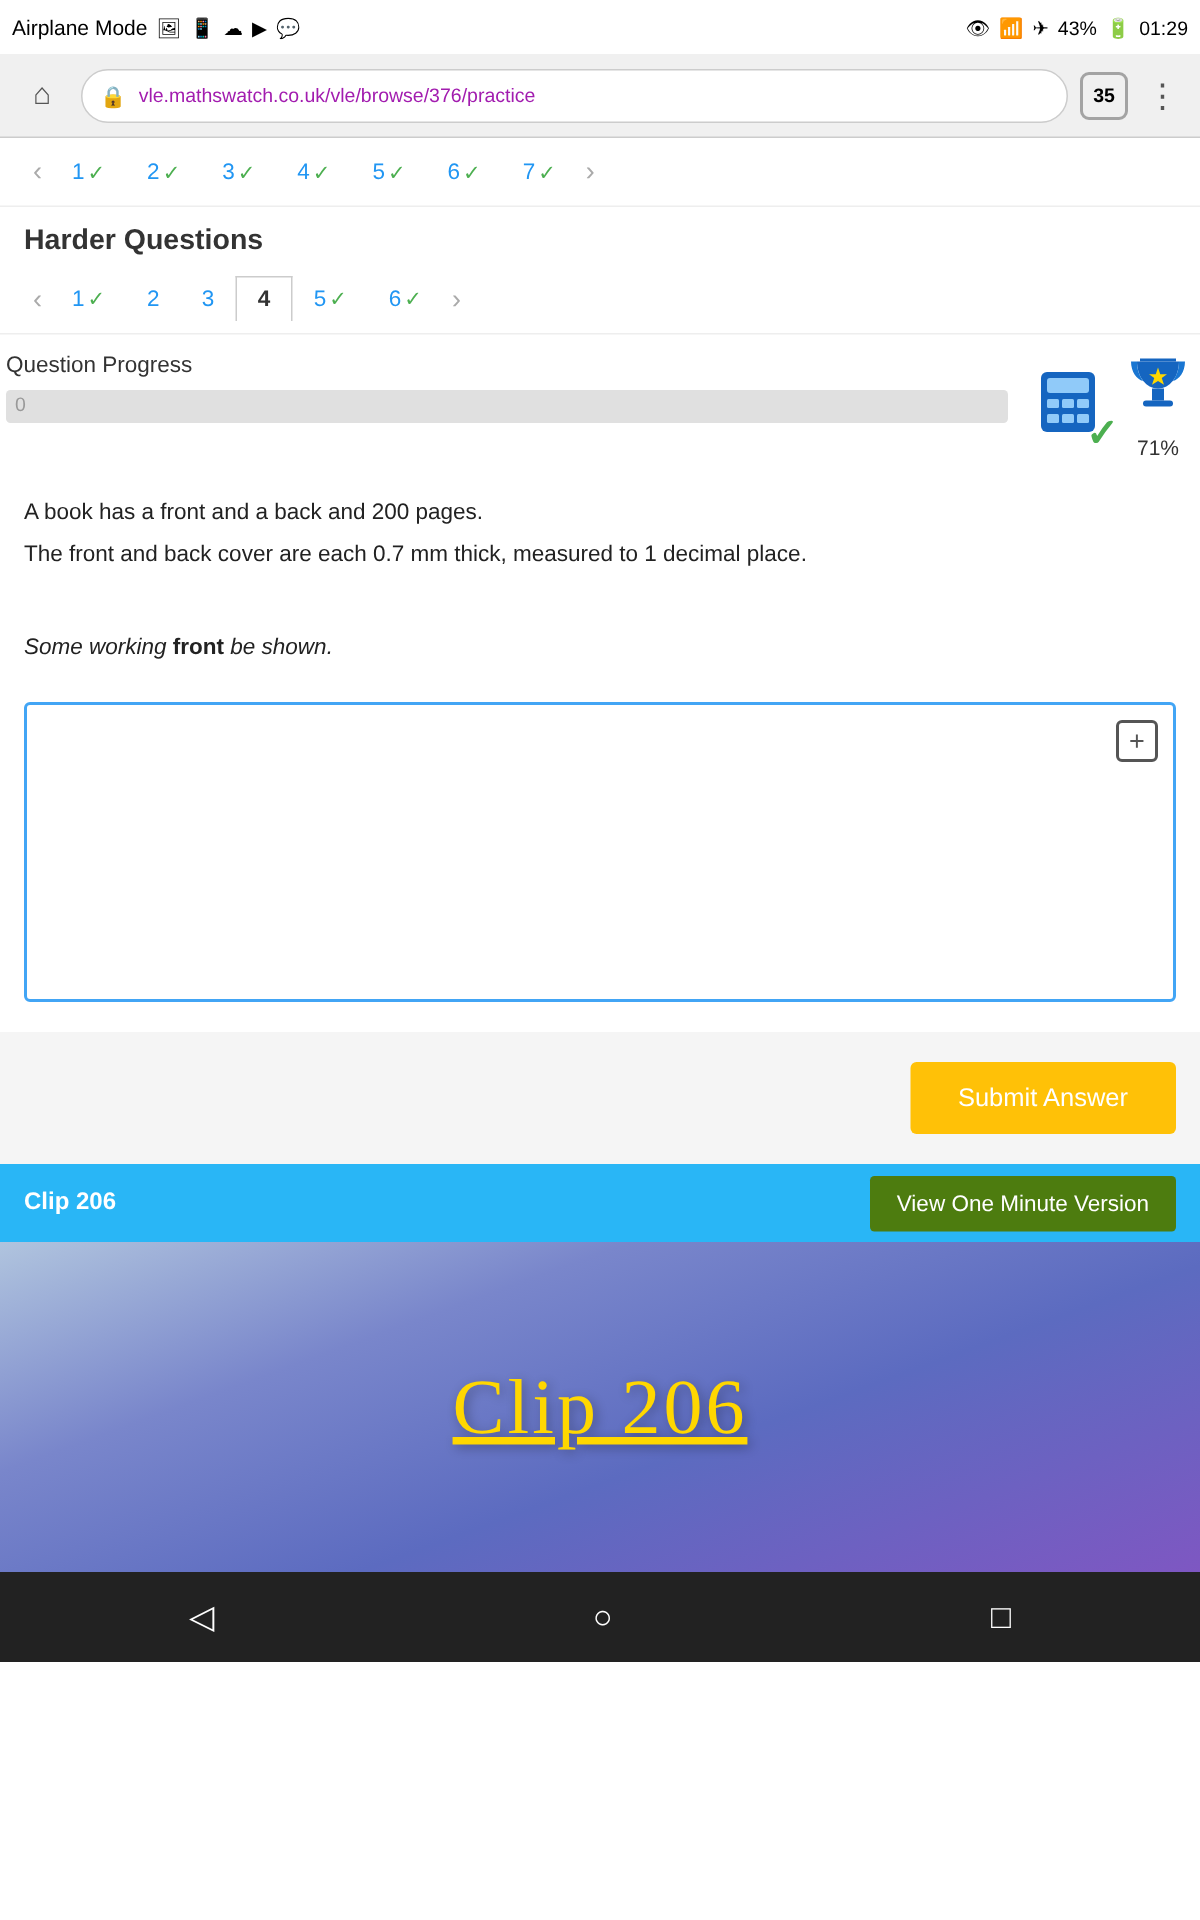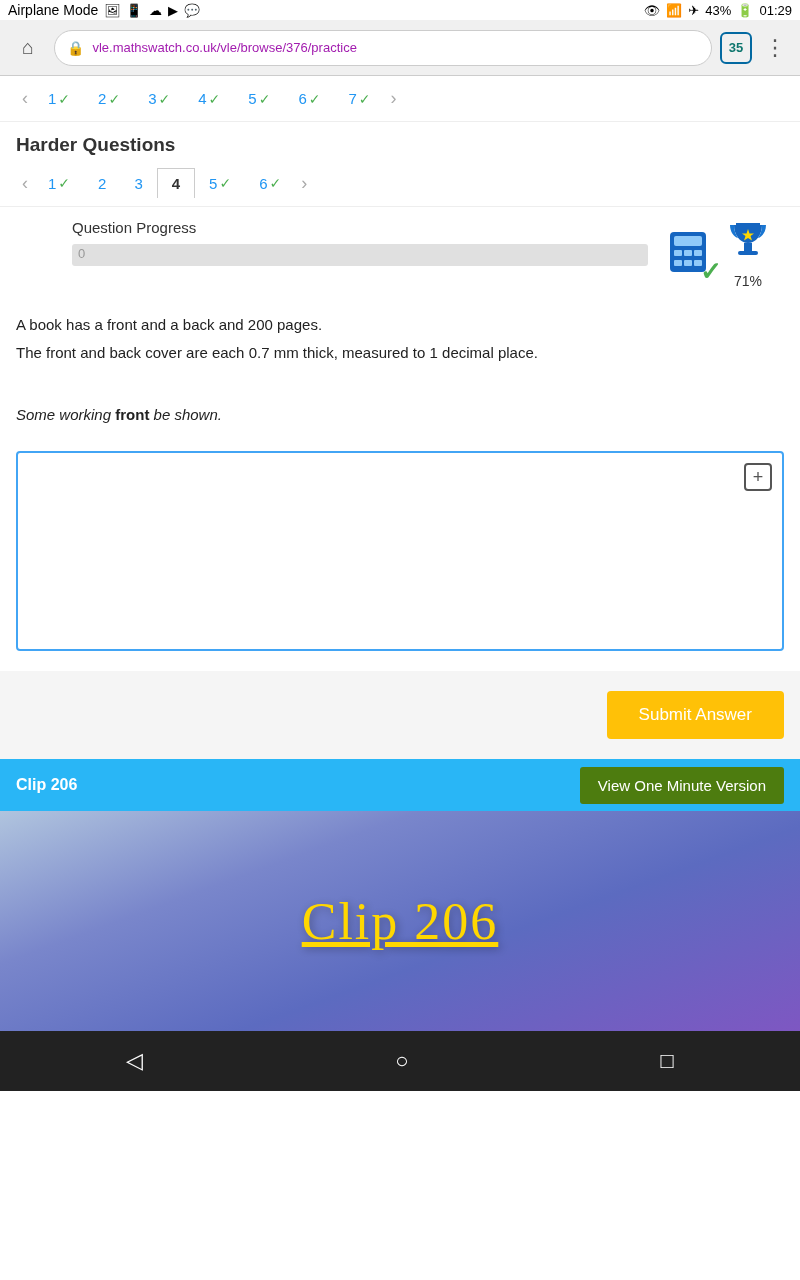--- a/index.html
+++ b/index.html
@@ -1,21 +1,21 @@
 <!DOCTYPE html>
 <html><head>
   <meta charset="utf-8">
   <style>
     * { margin: 0; padding: 0; box-sizing: border-box; }
     body { width: 800px; min-height: 1280px; font-family: Arial, sans-serif; background: #fff; overflow-x: hidden; }
 
     
     .status-bar {
       background: #fff;
-      height: 20px;
+      height: 36px;
       display: flex;
       align-items: center;
       justify-content: space-between;
       padding: 0 8px;
       font-size: 13px;
     }
     .status-left { display: flex; align-items: center; gap: 6px; font-size: 14px; font-weight: 500; }
     .status-right { display: flex; align-items: center; gap: 6px; font-size: 13px; }
 
     
@@ -42,24 +42,24 @@
       display: flex;
       align-items: center;
       padding: 0 12px;
       gap: 8px;
       font-size: 13px;
       color: #333;
     }
     .lock-icon { color: #555; font-size: 14px; }
     .tab-count {
       width: 32px; height: 32px;
-      border: 2px solid #0369a1;
+      border: 2px solid #a3a3a3;
       border-radius: 6px;
       display: flex; align-items: center; justify-content: center;
-      font-size: 13px; font-weight: bold; color: #0f766e;
+      font-size: 13px; font-weight: bold; color: #000000;
     }
     .menu-btn { font-size: 22px; color: #555; padding: 0 4px; }
 
     
     .content { background: #fff; padding: 0; }
 
     
     .q-row {
       display: flex;
       align-items: center;
@@ -89,25 +89,24 @@
     
     .harder-label {
       padding: 12px 16px 4px;
       font-size: 19px;
       font-weight: bold;
       color: #333;
     }
 
     
     .progress-area {
-      padding: 12px 28px;
+      padding: 12px 4px;
       display: flex;
       align-items: flex-start;
       justify-content: space-between;
-      margin-left: 44px;
     }
     .progress-left { flex: 1; }
     .progress-label { font-size: 15px; color: #333; margin-bottom: 8px; }
     .progress-bar-bg {
       width: 100%;
       height: 22px;
       background: #e0e0e0;
       border-radius: 3px;
       position: relative;
     }

